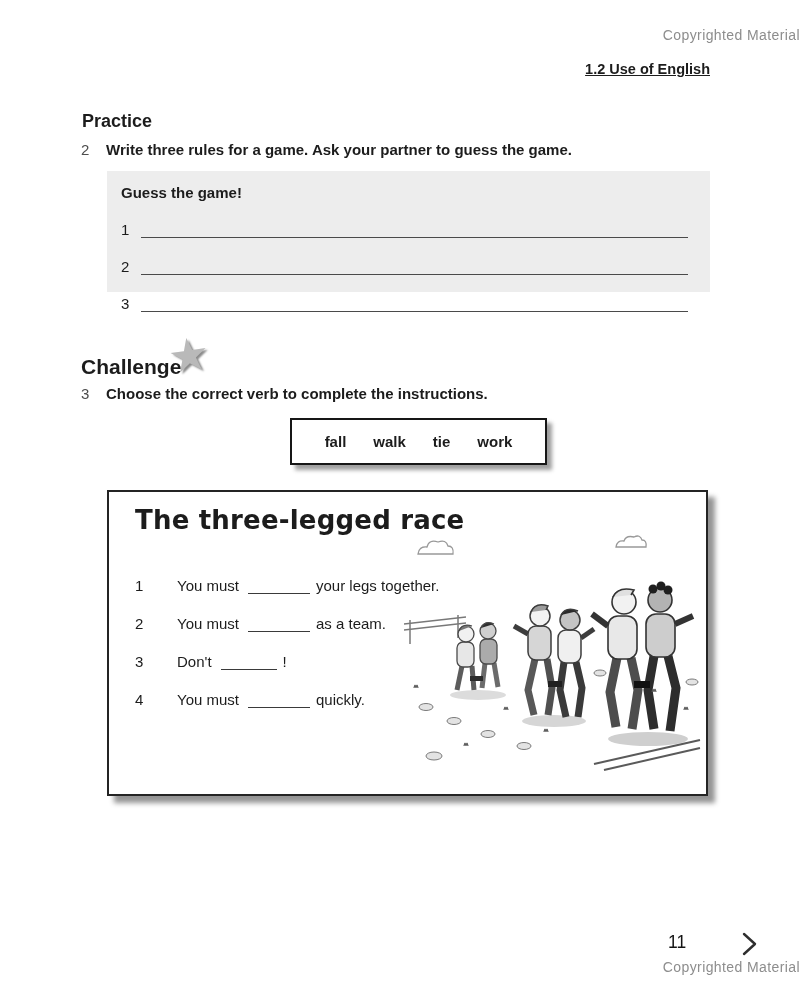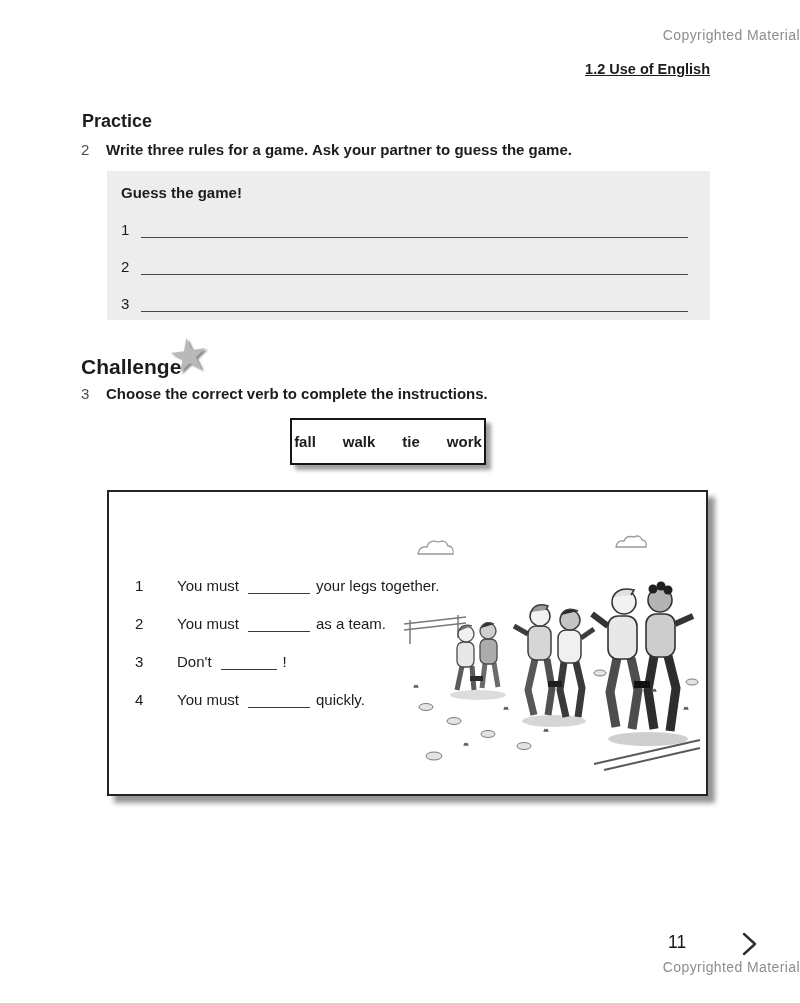--- a/index.html
+++ b/index.html
@@ -22,37 +22,37 @@
   }
 
   .h-practice { position:absolute; top:111px; left:82px; font-size:18px; font-weight:bold; }
   .exercise-row { position:absolute; left:81px; font-size:15px; display:flex; }
   .exercise-row .ex-num { width:25px; color:#4d4d4d; font-weight:normal; flex:0 0 25px; }
   .exercise-row .ex-text { font-weight:bold; }
   .row-practice { top:141px; }
   .row-challenge { top:385px; }
 
   .guess-box {
-    position:absolute; top:171px; left:107px; width:603px; height:149px;
+    position:absolute; top:171px; left:107px; width:603px; height:121px;
     background:#ededed; padding:13px 22px 0 14px;
   }
   .guess-box .gb-title { font-size:15px; font-weight:bold; margin-bottom:9px; }
   .gb-line { display:flex; align-items:flex-end; height:28px; margin-top:9px; }
   .gb-line .gb-num { width:20px; font-size:15px; }
   .gb-line .gb-rule { flex:1; border-bottom:1px solid #4a4a4a; height:20px; }
 
   .h-challenge { position:absolute; top:355px; left:81px; font-size:21px; font-weight:bold; }
   .star {
     position:absolute; top:332px; left:168px; font-size:46px; line-height:1;
     color:#b9b9b9; text-shadow:2px 2px 2px #8a8a8a;
     transform:rotate(-8deg); user-select:none;
   }
 
   .word-bank {
-    position:absolute; top:418px; left:290px; width:196px; height:47px;
+    position:absolute; top:418px; left:290px; width:257px; height:47px;
     background:#ffffff; border:2.5px solid #161616;
     box-shadow:5px 5px 4px rgba(0,0,0,0.38);
     display:flex; align-items:center; justify-content:center; gap:27px;
     font-size:15px; font-weight:bold;
   }
 
   .race-box {
     position:absolute; top:490px; left:107px; width:601px; height:306px;
     background:#ffffff; border:2px solid #242424;
     box-shadow:7px 7px 5px rgba(0,0,0,0.42);
@@ -121,20 +121,21 @@
 </div>
 
 <div class="word-bank">
   <span>fall</span>
   <span>walk</span>
   <span>tie</span>
   <span>work</span>
 </div>
 
 <div class="race-box">
+  <div class="race-title">The three-legged race</div>
 
   <div class="race-items">
     <div class="race-item">
       <span class="ri-num">1</span>
       <span class="ri-before">You must</span>
       <span class="blank"></span>
       <span class="ri-after">your legs together.</span>
     </div>
     <div class="race-item">
       <span class="ri-num">2</span>

